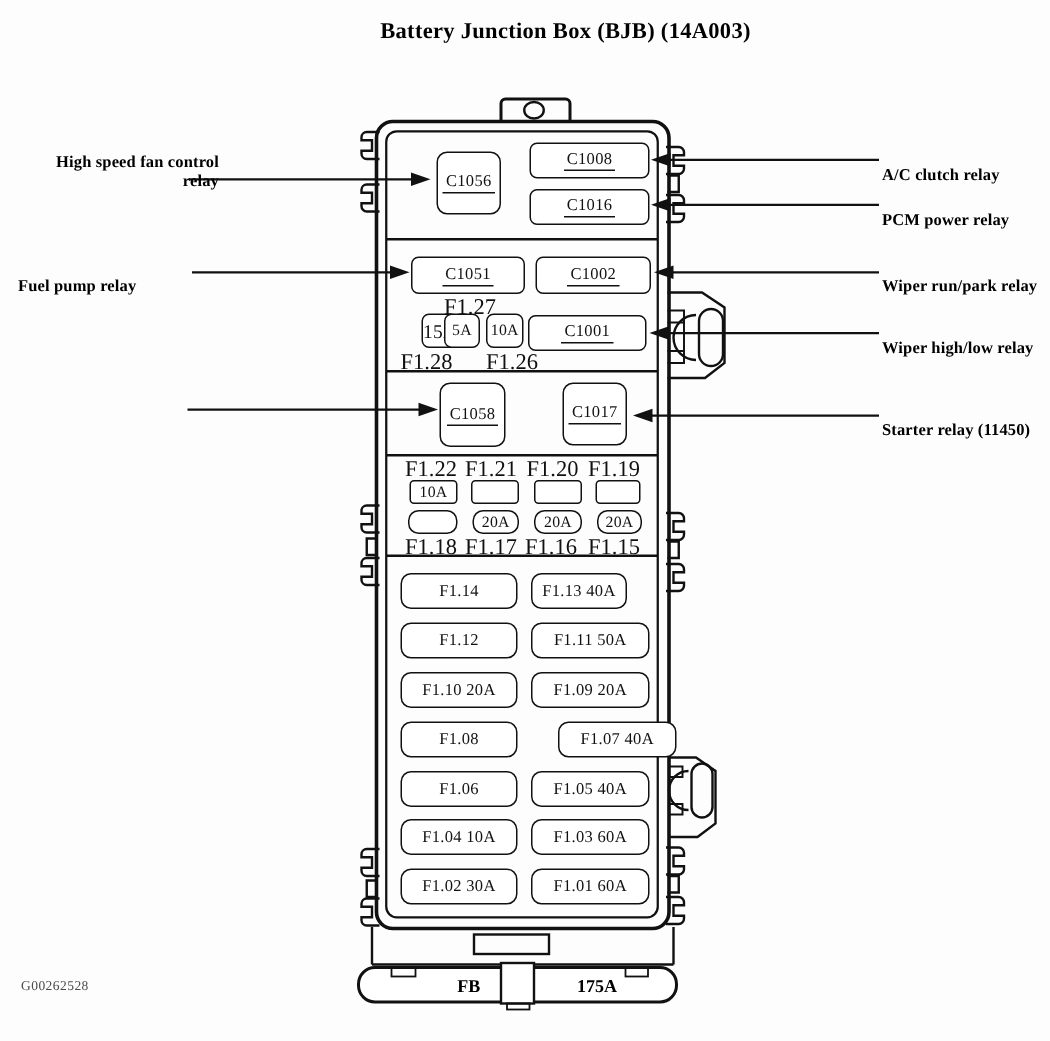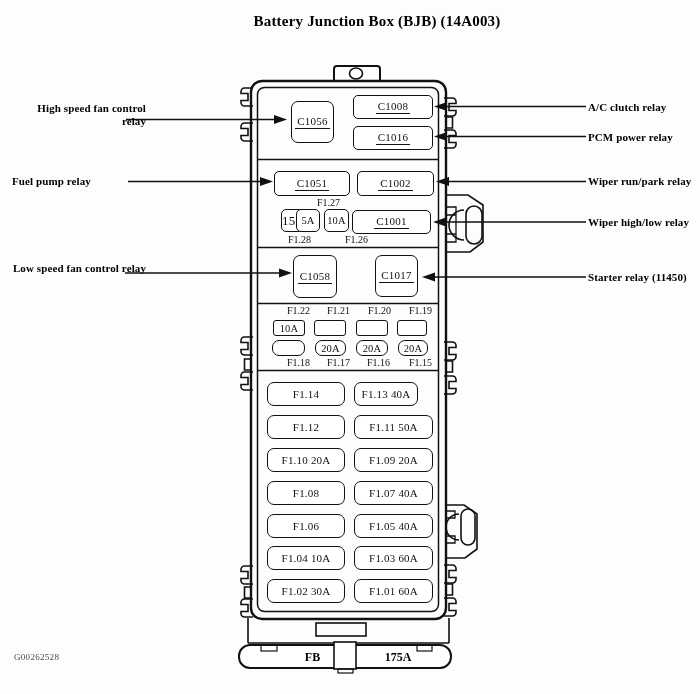--- a/index.html
+++ b/index.html
@@ -20,28 +20,28 @@
     border:1.6px solid #111; border-radius:5px; background:#fff;
     display:flex; align-items:center; justify-content:center;
     font-size:11px; letter-spacing:.2px;
   }
   .box .u { border-bottom:1px solid #111; padding:0 2px 1px 2px; }
   .sq { border-radius:7px; }
   .lg { width:78px; height:24px; border-radius:7px; }
   .sm { height:16px; border-radius:3px; font-size:10.5px; }
   .rnd { border-radius:7px; }
   .flabel {
-    position:absolute; font-size:10px; text-align:right; color:#111;
+    position:absolute; font-size:15px; text-align:left; color:#111;
     white-space:nowrap;
   }
   .callout {
     position:absolute; font-size:11px; font-weight:bold; color:#000;
     line-height:13px; letter-spacing:.1px;text-align:right;
   }
-  .nowrap { white-space:nowrap; }
+  .nowrap { white-space:nowrap;margin-top:10px; }
   .bartext {
     position:absolute; font-size:12px; font-weight:bold; color:#000;
     text-align:center;
   }
   .watermark {
     position:absolute; left:14px; top:652px; font-size:9px; color:#4a4a4a;
     letter-spacing:.3px;
   }
 </style>
 </head>
@@ -235,39 +235,38 @@
 
   <div class="box lg" style="left:354px;top:382px;width:64px">
       <span>F1.13 40A</span>
     </div>
   <div class="box lg" style="left:354px;top:415px;width:79px">
       <span>F1.11 50A</span>
     </div>
   <div class="box lg" style="left:354px;top:448px;width:79px">
       <span>F1.09 20A</span>
     </div>
-  <div class="box lg" style="left:354px;top:481px;width:79px">
+  <div class="box lg" style="left:372px;top:481px;width:79px">
       <span>F1.07 40A</span>
     </div>
   <div class="box lg" style="left:354px;top:514px;width:79px">
       <span>F1.05 40A</span>
     </div>
   <div class="box lg" style="left:354px;top:546px;width:79px">
       <span>F1.03 60A</span>
     </div>
   <div class="box lg" style="left:354px;top:579px;width:79px">
       <span>F1.01 60A</span>
     </div>
 
   <div class="bartext" style="left:290px;top:650px;width:45px">FB</div>
   <div class="bartext" style="left:372px;top:650px;width:52px">175A</div>
 
   <div class="callout" style="left:12px;top:102px;width:134px">High speed fan control relay</div>
   <div class="callout nowrap" style="left:12px;top:175px">Fuel pump relay</div>
-  <div class="callout" style="left:12px;top:262px;width:134px">Low speed fan control relay</div>
 
   <div class="callout nowrap" style="left:588px;top:101px">A/C clutch relay</div>
   <div class="callout nowrap" style="left:588px;top:131px">PCM power relay</div>
   <div class="callout nowrap" style="left:588px;top:175px">Wiper run/park relay</div>
   <div class="callout nowrap" style="left:588px;top:216px">Wiper high/low relay</div>
   <div class="callout nowrap" style="left:588px;top:271px">Starter relay (11450)</div>
 
   <div class="watermark">G00262528</div>
 </div>
 

